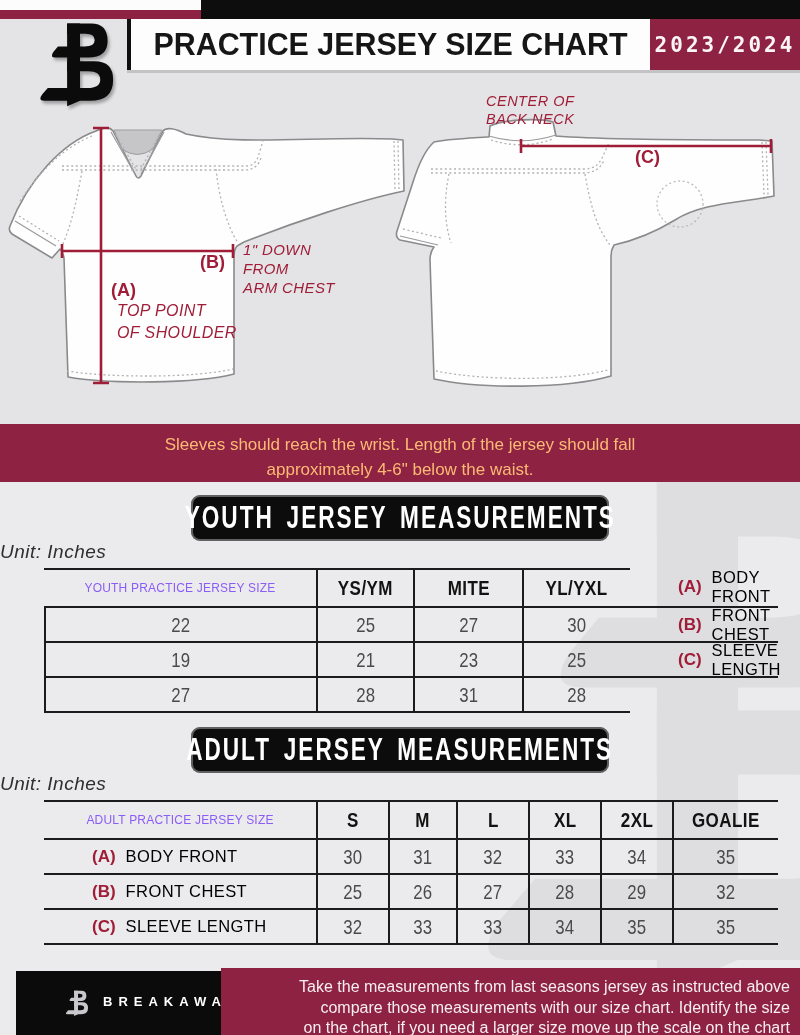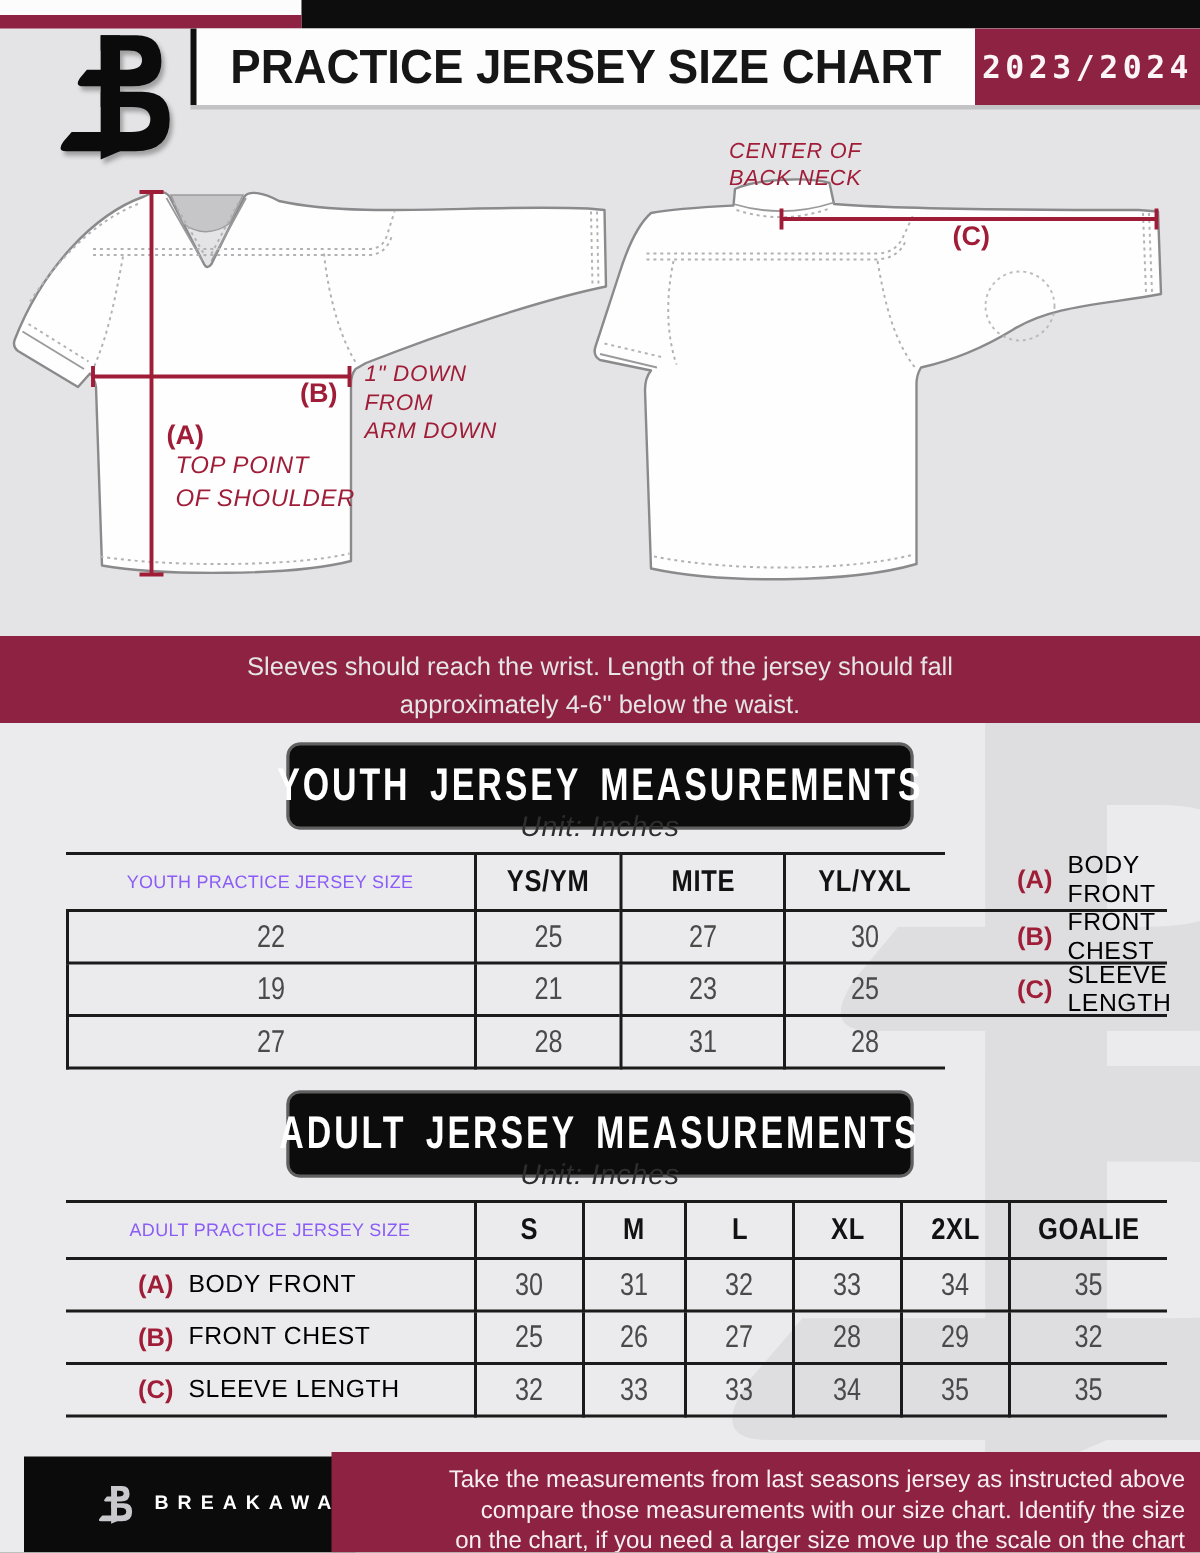--- a/index.html
+++ b/index.html
@@ -35,31 +35,31 @@
   .ann-key{position:absolute;color:var(--accent);font-weight:bold;font-size:18px;z-index:2;font-style:normal;}
   .note-c{left:486px;top:92px;font-size:14.5px;line-height:18px;letter-spacing:.5px;}
   .key-c{left:635px;top:147px;}
   .key-b{left:200px;top:252px;}
   .note-b{left:243px;top:240px;font-size:15px;line-height:19px;letter-spacing:.4px;}
   .key-a{left:111px;top:280px;}
   .note-a{left:117px;top:300px;font-size:16px;line-height:22px;letter-spacing:.4px;}
 
   
   .notice{position:absolute;left:0;top:424px;width:800px;height:58px;background:var(--maroon);
-    color:#e5e5e5;text-align:center;font-size:17px;line-height:25px;padding-top:8px;box-sizing:border-box;z-index:2;}
+    color:#fdba74;text-align:center;font-size:17px;line-height:25px;padding-top:8px;box-sizing:border-box;z-index:2;}
 
   
   .watermark{position:absolute;left:448px;top:438px;width:580px;height:580px;fill:#000;opacity:.05;z-index:0;}
-  .banner{position:absolute;left:191px;width:418px;height:58px;background:#0c0c0c;border-radius:9px;
+  .banner{position:absolute;left:191px;width:418px;height:46px;background:#0c0c0c;border-radius:9px;
     display:flex;align-items:center;justify-content:center;z-index:2;box-shadow:0 0 0 2px rgba(255,255,255,.35) inset;}
   .banner-text{color:#fff;font-weight:bold;font-size:29px;letter-spacing:2.5px;word-spacing:6px;white-space:nowrap;
     transform:scale(.78,1.05);transform-origin:center;}
   .banner-youth{top:495px;}
   .banner-adult{top:727px;}
-  .unit{position:absolute;left:0;width:800px;text-align:center;font-style:italic;font-size:19px;color:#2e2e2e;
+  .unit{position:absolute;left:0;width:800px;text-align:left;font-style:italic;font-size:19px;color:#2e2e2e;
     letter-spacing:.5px;z-index:2;}
   .unit-youth{top:541px;}
   .unit-adult{top:773px;}
 
   
   .mtable{position:absolute;left:44px;width:734px;display:grid;grid-template-rows:40px 35px 35px 35px;z-index:2;}
   .t-youth{top:568px;grid-template-columns:272px 97px 109px 108px 148px;}
   .t-adult{top:800px;grid-template-columns:272px 72px 68px 72px 72px 72px 106px;}
   .cell{display:flex;align-items:center;justify-content:center;border-bottom:2px solid #1b1b1b;box-sizing:border-box;}
   .cell.h{border-top:2px solid #1b1b1b;}
@@ -166,21 +166,21 @@
 
   <div class="ann note-c">
     <div class="ann-line">CENTER OF</div>
     <div class="ann-line">BACK NECK</div>
   </div>
   <div class="ann-key key-c">(C)</div>
   <div class="ann-key key-b">(B)</div>
   <div class="ann note-b">
     <div class="ann-line">1" DOWN</div>
     <div class="ann-line">FROM</div>
-    <div class="ann-line">ARM DOWN</div>
+    <div class="ann-line">ARM CHEST</div>
   </div>
   <div class="ann-key key-a">(A)</div>
   <div class="ann note-a">
     <div class="ann-line">TOP POINT</div>
     <div class="ann-line">OF SHOULDER</div>
   </div>
 
   <div class="notice">
     <div>Sleeves should reach the wrist. Length of the jersey should fall</div>
     <div>approximately 4-6" below the waist.</div>

